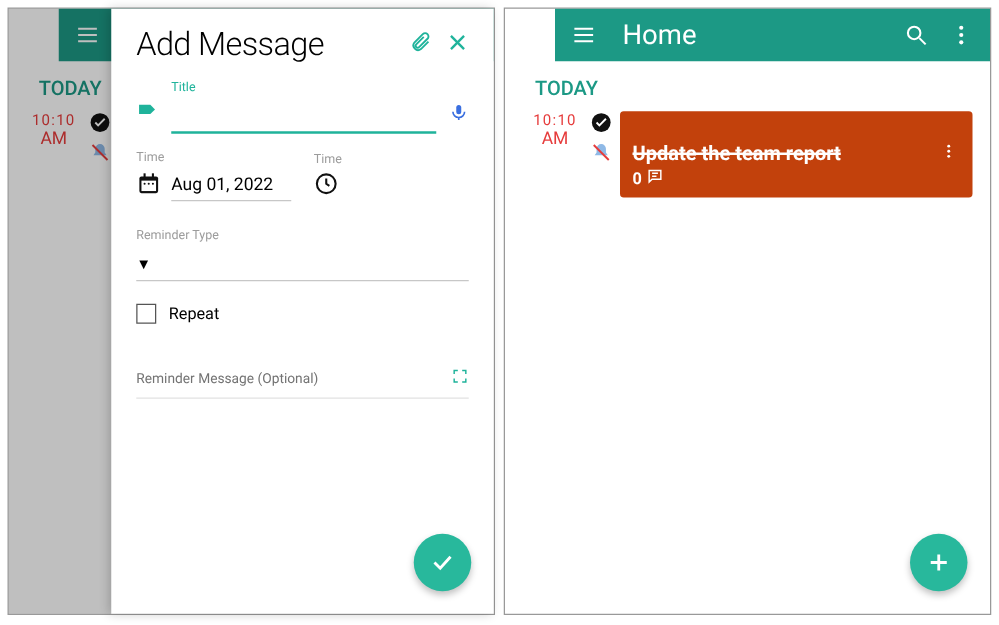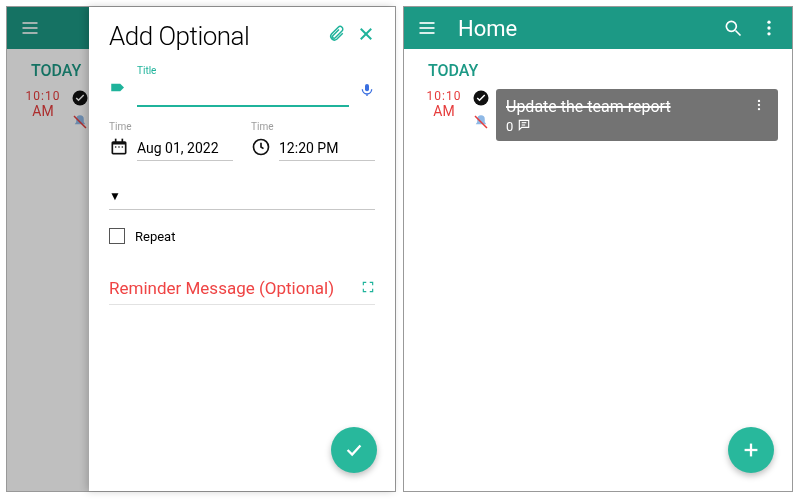--- a/index.html
+++ b/index.html
@@ -2,21 +2,21 @@
 <html><head>
 <meta charset="utf-8">
 <style>
   * { box-sizing: border-box; margin: 0; padding: 0; font-family: -apple-system, BlinkMacSystemFont, "Segoe UI", Roboto, sans-serif; }
   body { background: #fff; width: 799px; height: 500px; position: relative; }
   .panel { position: absolute; border: 1px solid #999; background: #fff; }
   .panel-left { left: 6px; top: 6px; width: 390px; height: 486px; }
   .panel-right { left: 403px; top: 6px; width: 390px; height: 486px; }
 
   
-  .app-header { height: 42px; background: #1c9985; display: flex; align-items: center; padding: 0 12px; color: #fff; }
+  .app-header { height: 42px; background: #1c9985; display: flex; align-items: center; padding: 0 12px; color: #fff; margin-left: 40px; }
   .app-header .title { font-size: 22px; font-weight: 400; margin-left: 20px; flex: 1; }
   .app-header .hicon { width: 22px; display: flex; justify-content: center; cursor: pointer; }
   .app-header .hicon + .hicon { margin-left: 14px; }
 
   
   .bg-dim { position: absolute; inset: 0; background: rgba(0,0,0,0.25); }
   .bg-content { position: absolute; inset: 0; }
   .today-lbl { color: #1c9985; font-size: 16px; font-weight: 500; padding: 12px 0 4px 24px; }
   .time-col { position: absolute; left: 10px; top: 82px; text-align: center; width: 52px; }
   .time-col .time { color: #e63c3c; font-size: 12px; font-weight: 400; letter-spacing: 1px; }
@@ -47,28 +47,28 @@
 
   .select-row { display:flex; align-items:center; border-bottom:1px solid #c7c7c7; padding:6px 0; cursor:pointer;}
   .select-row .val { flex:1; font-size:14px; }
   .select-row .caret { font-size:12px; }
 
   .checkbox-row { display:flex; align-items:center; gap:10px; margin-top:18px;text-align:right; }
   .checkbox-row .box { width:16px; height:16px; border:1.5px solid #555; cursor:pointer; }
   .checkbox-row .lbl { font-size:13px; }
 
   .msg-row { display:flex; align-items:center; border-bottom:1px solid #e2e2e2; padding:6px 0; margin-top:28px; }
-  .msg-row .ph { flex:1; color:#ef4444; font-size:17px; }
+  .msg-row .ph { flex:1; color:#737373; font-size:11px; }
   .msg-row .expand { color:#1fb39b; }
 
   .fab { position:absolute; right:18px; bottom:18px; width:46px; height:46px; border-radius:50%; background:#28b89c; display:flex; align-items:center; justify-content:center; color:#fff; cursor:pointer; box-shadow:0 3px 6px rgba(0,0,0,0.25);}
   .fab svg { width:22px; height:22px; }
 
   
-  .task-card { position:absolute; left:92px; top:82px; right:14px; background:#737373; border-radius:3px; padding:8px 10px 6px 10px; color:#fff; }
+  .task-card { position:absolute; left:92px; top:82px; right:14px; background:#c2410c; border-radius:3px; padding:24px 10px 6px 10px; color:#fff;font-weight:bold; }
   .task-card .row1 { display:flex; align-items:center; }
   .task-card .title { flex:1; font-size:16px; text-decoration: line-through; text-decoration-thickness:1.5px; }
   .task-card .menu { cursor:pointer; padding:0 2px; }
   .task-card .row2 { display:flex; align-items:center; gap:4px; font-size:13px; margin-top:2px; }
 </style>
 </head>
 <body>
 
 <div class="panel panel-left">
   <div class="bg-content">
@@ -94,21 +94,21 @@
       <svg class="si" viewBox="0 0 24 24">
           <path d="M12 3a5 5 0 00-5 5v4l-2 3h14l-2-3V8a5 5 0 00-5-5z" fill="#8fb9e6"></path>
           <line x1="4" y1="4" x2="20" y2="20" stroke="#e63c3c" stroke-width="2"></line>
         </svg>
     </div>
   </div>
   <div class="bg-dim"></div>
 
   <div class="modal">
     <div class="modal-header">
-      <div class="modal-title">Add Optional</div>
+      <div class="modal-title">Add Message</div>
       <div class="modal-topicons">
         <span class="ti">
           <svg width="18" height="18" viewBox="0 0 24 24" fill="none" stroke="#1fb39b" stroke-width="2">
               <path d="M21 11l-8 8a5 5 0 01-7-7l9-9a3.5 3.5 0 015 5l-9 9a2 2 0 01-3-3l8-8"></path>
             </svg>
         </span>
         <span class="ti">
           <svg width="18" height="18" viewBox="0 0 24 24" fill="none" stroke="#1fb39b" stroke-width="2.5">
               <line x1="5" y1="5" x2="19" y2="19"></line>
               <line x1="19" y1="5" x2="5" y2="19"></line>
@@ -156,27 +156,27 @@
         </div>
         <div class="field">
           <div class="field-label">Time</div>
           <div class="before-icon">
             <span class="ico">
               <svg width="20" height="20" viewBox="0 0 24 24" fill="none" stroke="#111" stroke-width="2">
                   <circle cx="12" cy="12" r="9"></circle>
                   <path d="M12 7v5l3 2"></path>
                 </svg>
             </span>
-            <input class="field-line" value="12:20 PM" style="">
           </div>
         </div>
       </div>
     </div>
 
     <div class="field-group" style="margin-top:22px;">
+      <div class="field-label">Reminder Type</div>
       <div class="select-row">
         <span class="caret">▼</span>
       </div>
     </div>
 
     <div class="checkbox-row">
       <div class="box"></div>
       <div class="lbl">Repeat</div>
     </div>
 

